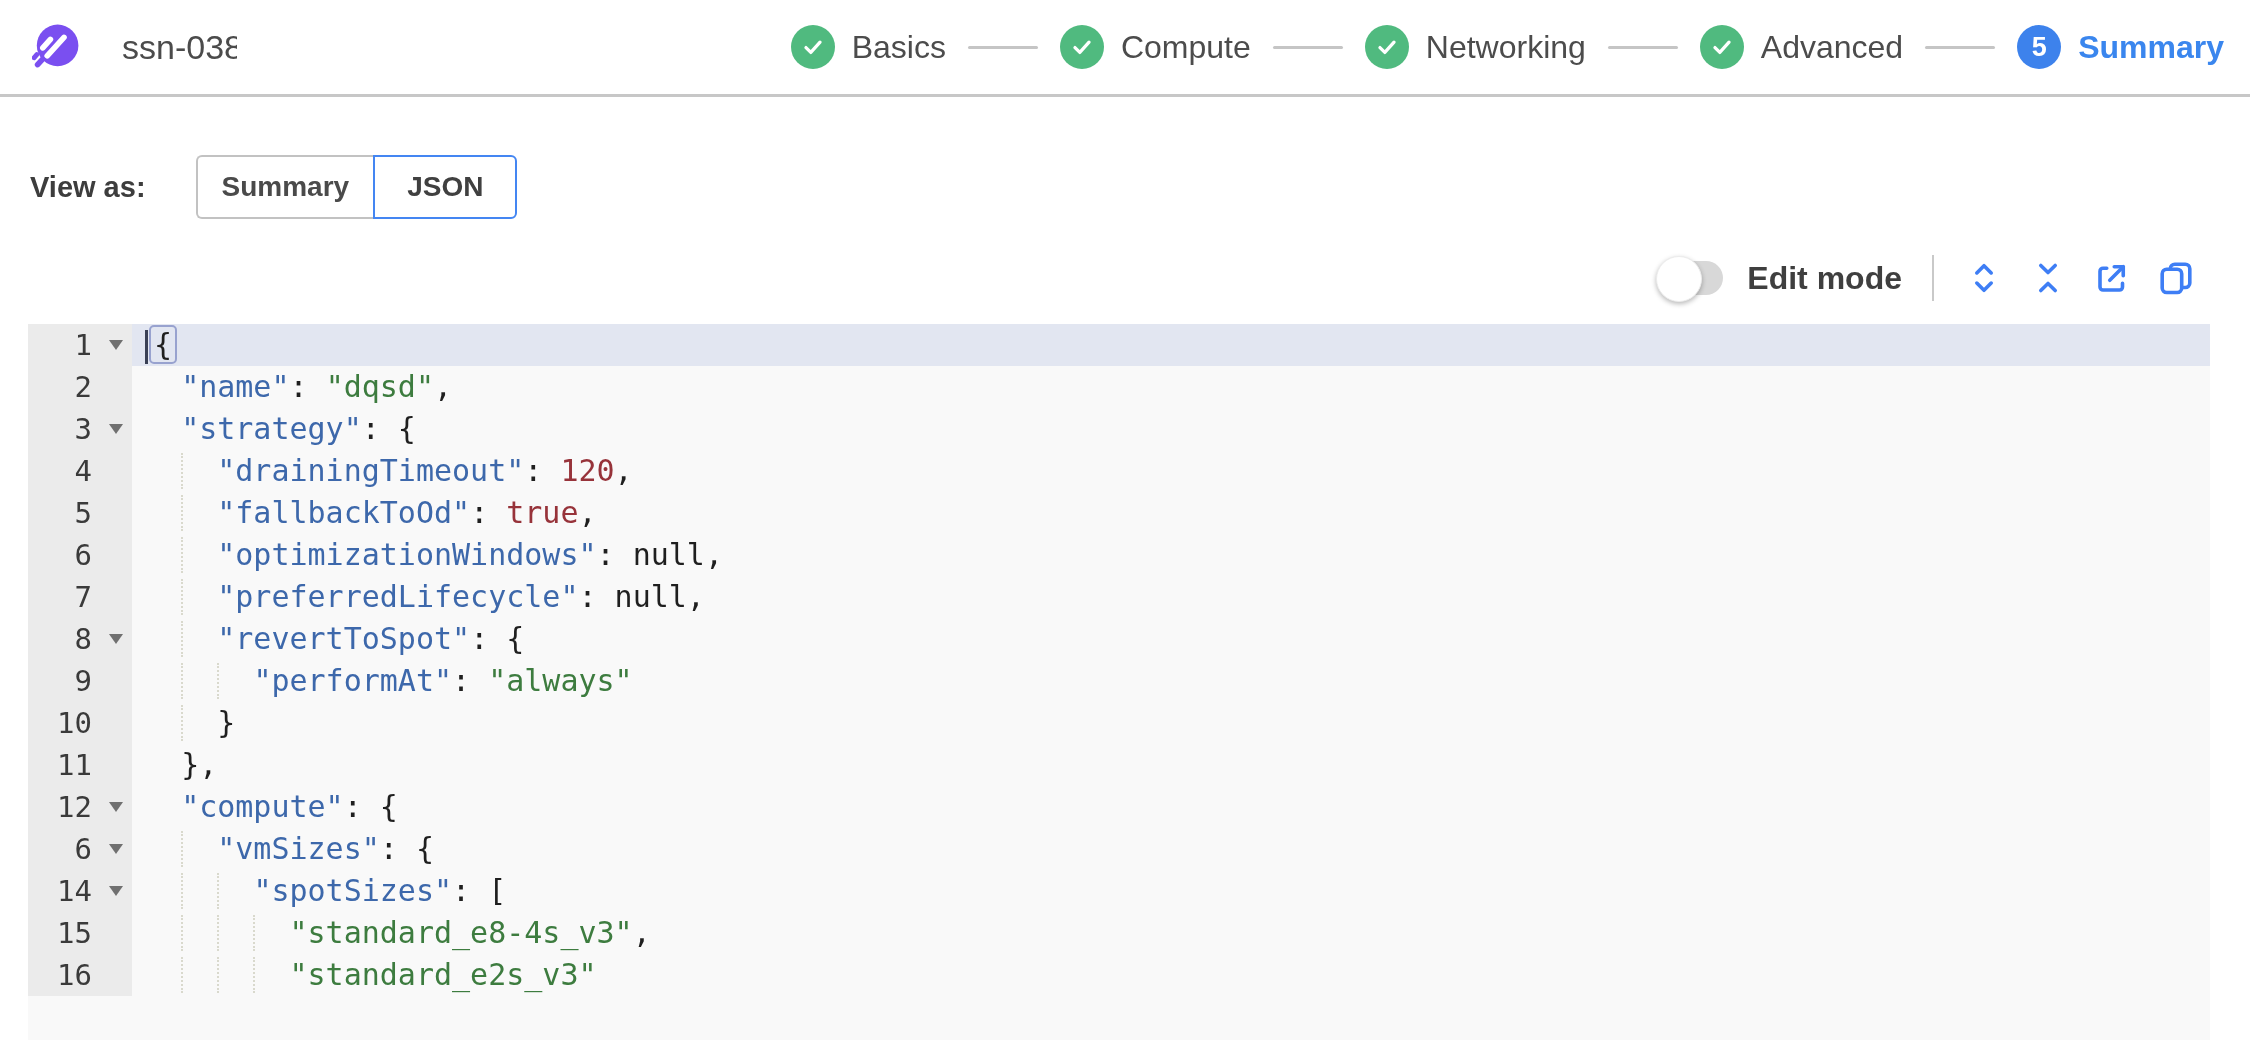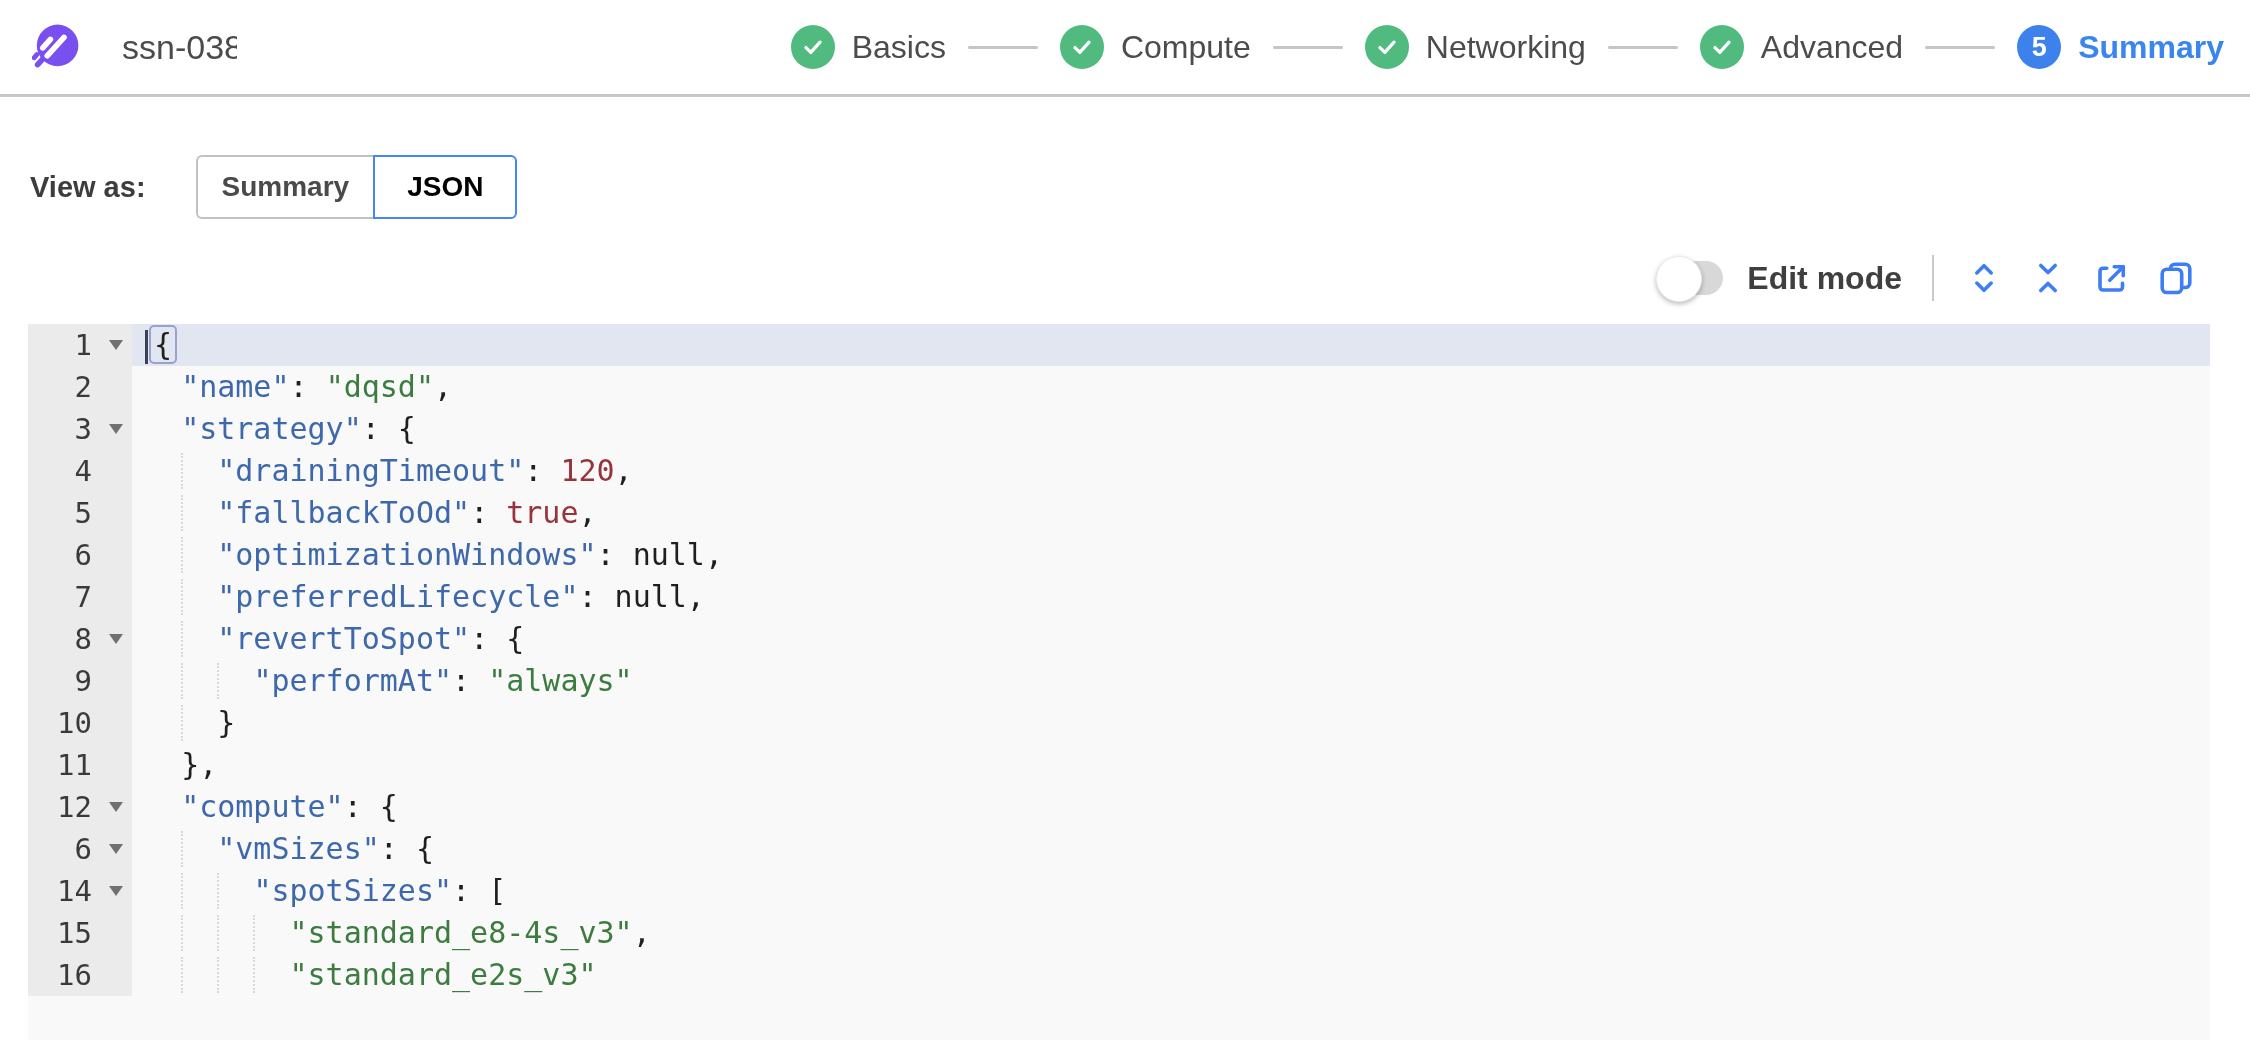--- a/index.html
+++ b/index.html
@@ -27,21 +27,21 @@
   .connector{width:70px;height:3px;background:#c5c5c5;margin:0 22px;border-radius:2px;flex:none;}
   
   .content{padding:0 40px 0 28px;}
   .viewas-row{margin-top:58px;display:flex;align-items:center;padding-left:2px;}
   .viewas-label{font-size:29px;font-weight:700;color:#3d3d3d;margin-right:50px;}
   .seg-group{display:flex;}
   .seg{height:64px;padding:0 24px;font-size:28px;font-weight:700;color:#4a4a4a;background:#fff;
        border:2px solid #c2c2c2;cursor:pointer;font-family:inherit;}
   .seg:first-child{border-radius:6px 0 0 6px;border-right:none;}
   .seg:last-child{border-radius:0 6px 6px 0;}
-  .seg.sel{border:2px solid #4486f2;color:#000000;padding:0 32px;}
+  .seg.sel{border:2px solid #4486f2;color:#404040;padding:0 32px;}
   
   .toolbar-row{margin-top:33px;height:52px;display:flex;align-items:center;justify-content:flex-end;padding-right:14px;}
   .toggle{width:64px;height:34px;border-radius:17px;background:#d8d8d8;position:relative;margin-right:24px;cursor:pointer;flex:none;}
   .knob{position:absolute;left:-3px;top:-5px;width:44px;height:44px;border-radius:50%;background:#fff;
         border:1px solid #ececec;box-shadow:0 2px 5px rgba(0,0,0,.28);}
   .editmode-label{font-size:32px;font-weight:600;color:#3f3f3f;white-space:nowrap;}
   .tdivider{width:2px;height:46px;background:#c9c9c9;margin:0 30px;flex:none;}
   .tool{width:40px;height:40px;display:flex;align-items:center;justify-content:center;cursor:pointer;flex:none;}
   .tool + .tool{margin-left:24px;}
   .tool svg{width:36px;height:36px;stroke:var(--accent-blue,#3e7ef5);fill:none;stroke-width:2.4;

